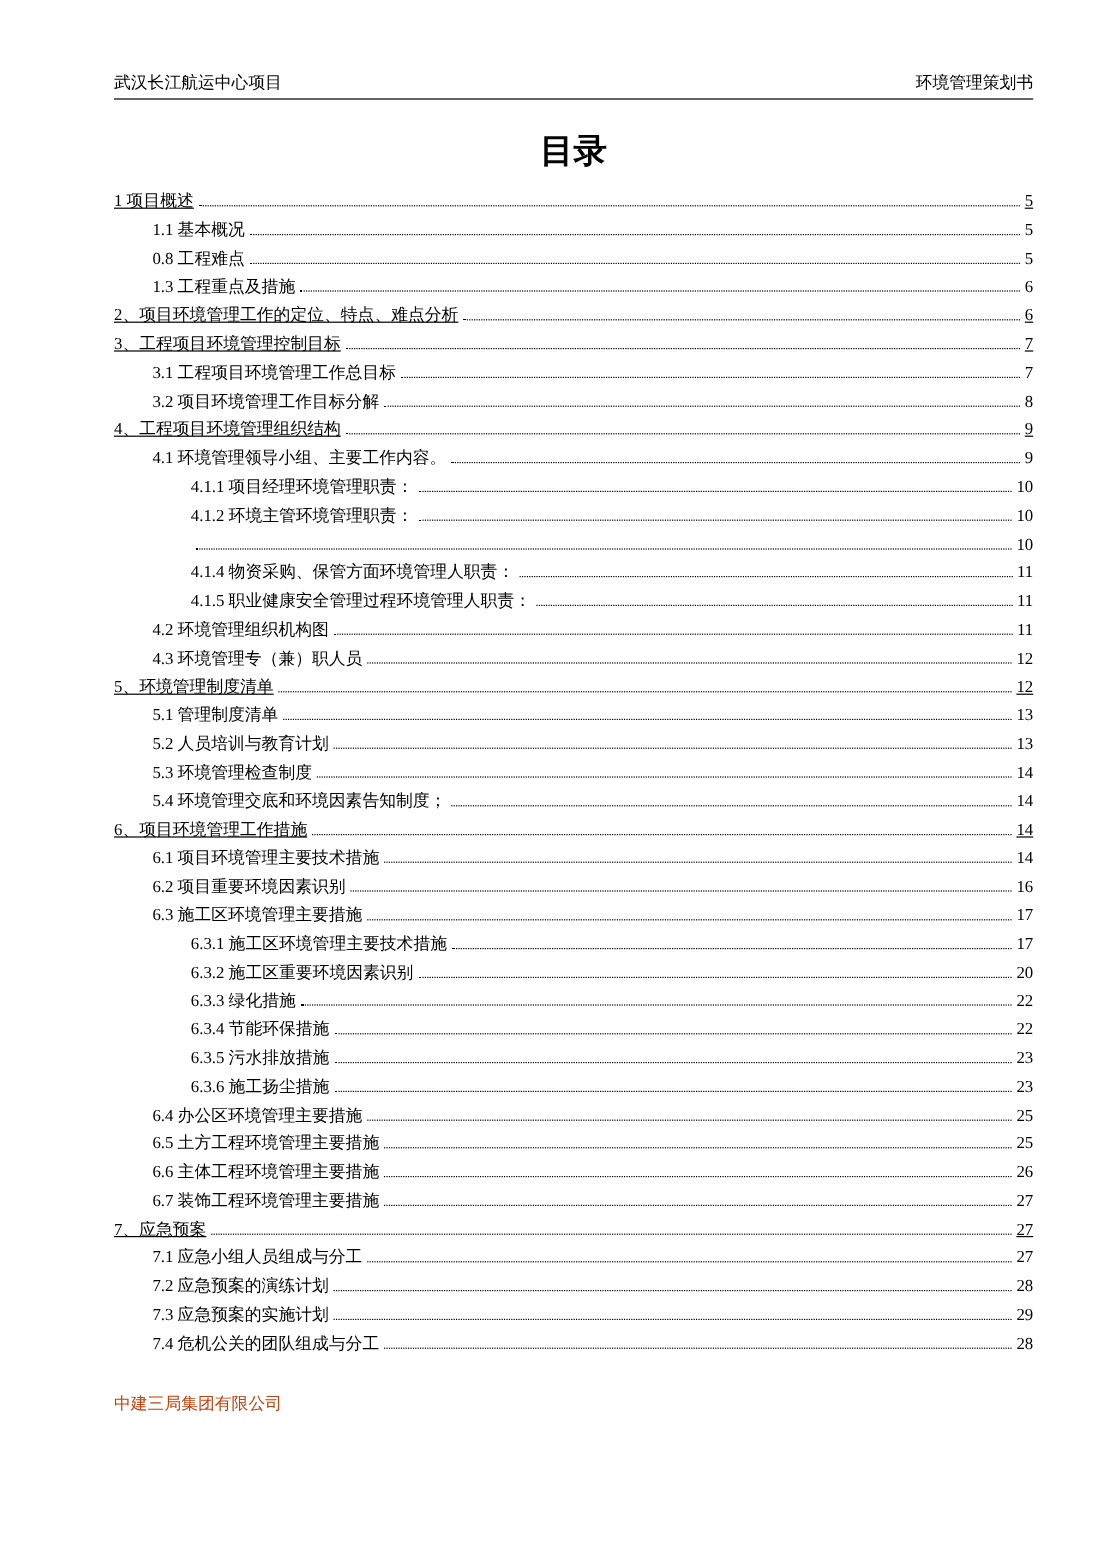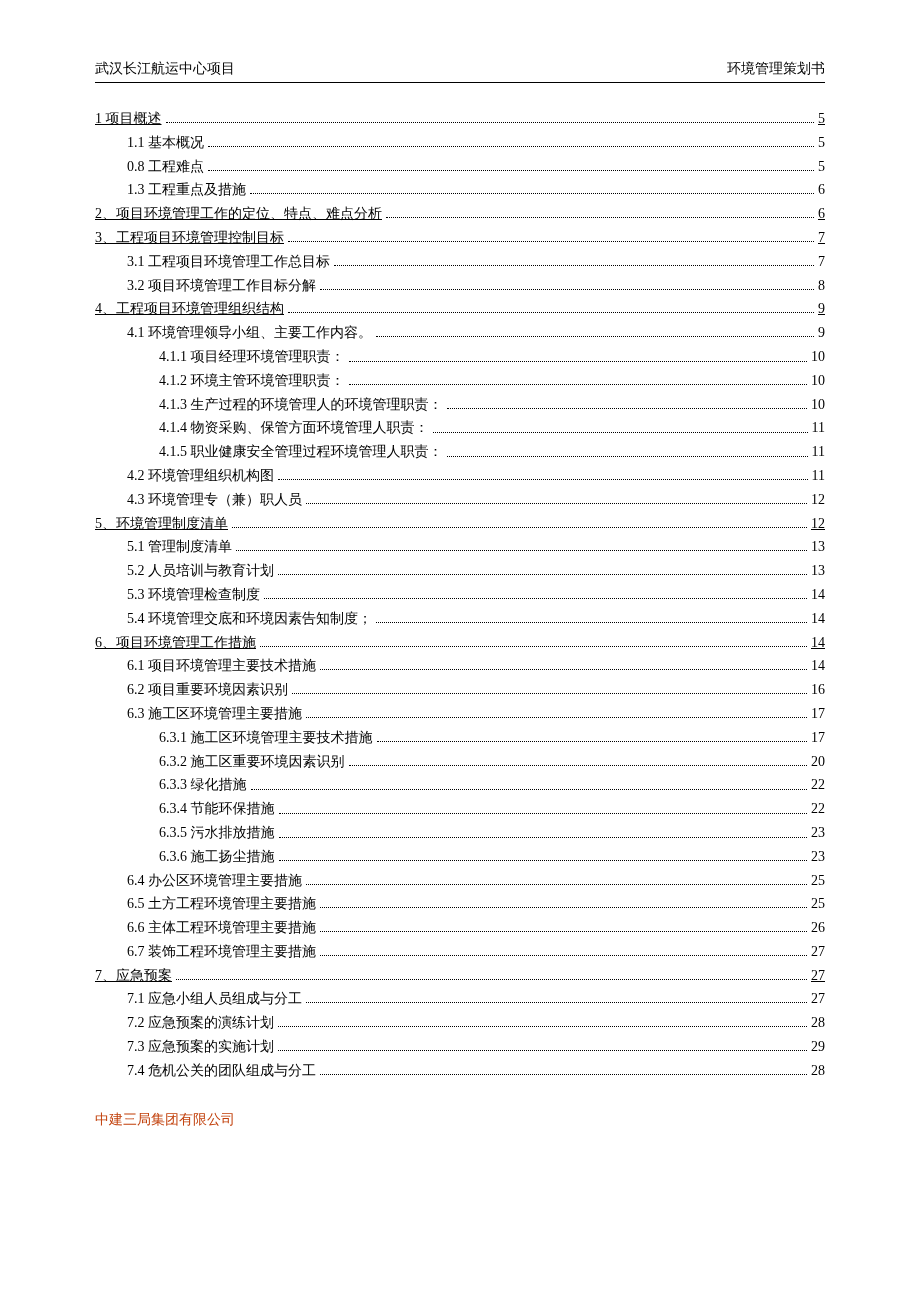--- a/index.html
+++ b/index.html
@@ -4,21 +4,21 @@
 <style>
   body {
     margin: 0;
     padding: 0;
     background: #fff;
     font-family: "SimSun", "宋体", serif;
     color: #000;
     width: 920px;
   }
   .page {
-    padding: 60px 95px 40px 95px;
+    padding: 60px 59px 40px 95px;
     box-sizing: border-box;
   }
   .header {
     display: flex;
     justify-content: space-between;
     font-size: 14px;
     padding-bottom: 4px;
     border-bottom: 1px solid #000;
     margin-bottom: 24px;
   }
@@ -32,21 +32,21 @@
     font-size: 14px;
     line-height: 1.7;
   }
   .toc-row {
     display: flex;
     align-items: baseline;
     white-space: nowrap;
   }
   .toc-row.lvl1 { padding-left: 0; text-decoration: underline; }
   .toc-row.lvl2 { padding-left: 32px; }
-  .toc-row.lvl3 { padding-left: 64px; align-items: center; }
+  .toc-row.lvl3 { padding-left: 64px; }
   .toc-label { flex: 0 0 auto; }
   .toc-dots {
     flex: 1 1 auto;
     overflow: hidden;
     border-bottom: 1px dotted #000;
     margin: 0 4px 4px 4px;
     height: 0.9em;
   }
   .toc-page { flex: 0 0 auto; }
   .footer {
@@ -58,20 +58,21 @@
 </head>
 <body>
 
 <div class="page">
 
   <div class="header">
     <span>武汉长江航运中心项目</span>
     <span>环境管理策划书</span>
   </div>
 
+  <div class="title">目录</div>
 
   <div class="toc" id="toc">
       <div class="toc-row lvl1">
         <span class="toc-label">1 项目概述</span>
         <span class="toc-dots"></span>
         <span class="toc-page">5</span>
       </div>
       <div class="toc-row lvl2">
         <span class="toc-label">1.1  基本概况</span>
         <span class="toc-dots"></span>
@@ -121,21 +122,20 @@
         <span class="toc-label">4.1.1 项目经理环境管理职责：</span>
         <span class="toc-dots"></span>
         <span class="toc-page">10</span>
       </div>
       <div class="toc-row lvl3">
         <span class="toc-label">4.1.2 环境主管环境管理职责：</span>
         <span class="toc-dots"></span>
         <span class="toc-page">10</span>
       </div>
       <div class="toc-row lvl3">
-        <span class="toc-label">4.1.3 生产过程的环境管理人的环境管理职责：</span>
         <span class="toc-dots"></span>
         <span class="toc-page">10</span>
       </div>
       <div class="toc-row lvl3">
         <span class="toc-label">4.1.4 物资采购、保管方面环境管理人职责：</span>
         <span class="toc-dots"></span>
         <span class="toc-page">11</span>
       </div>
       <div class="toc-row lvl3">
         <span class="toc-label">4.1.5 职业健康安全管理过程环境管理人职责：</span>

